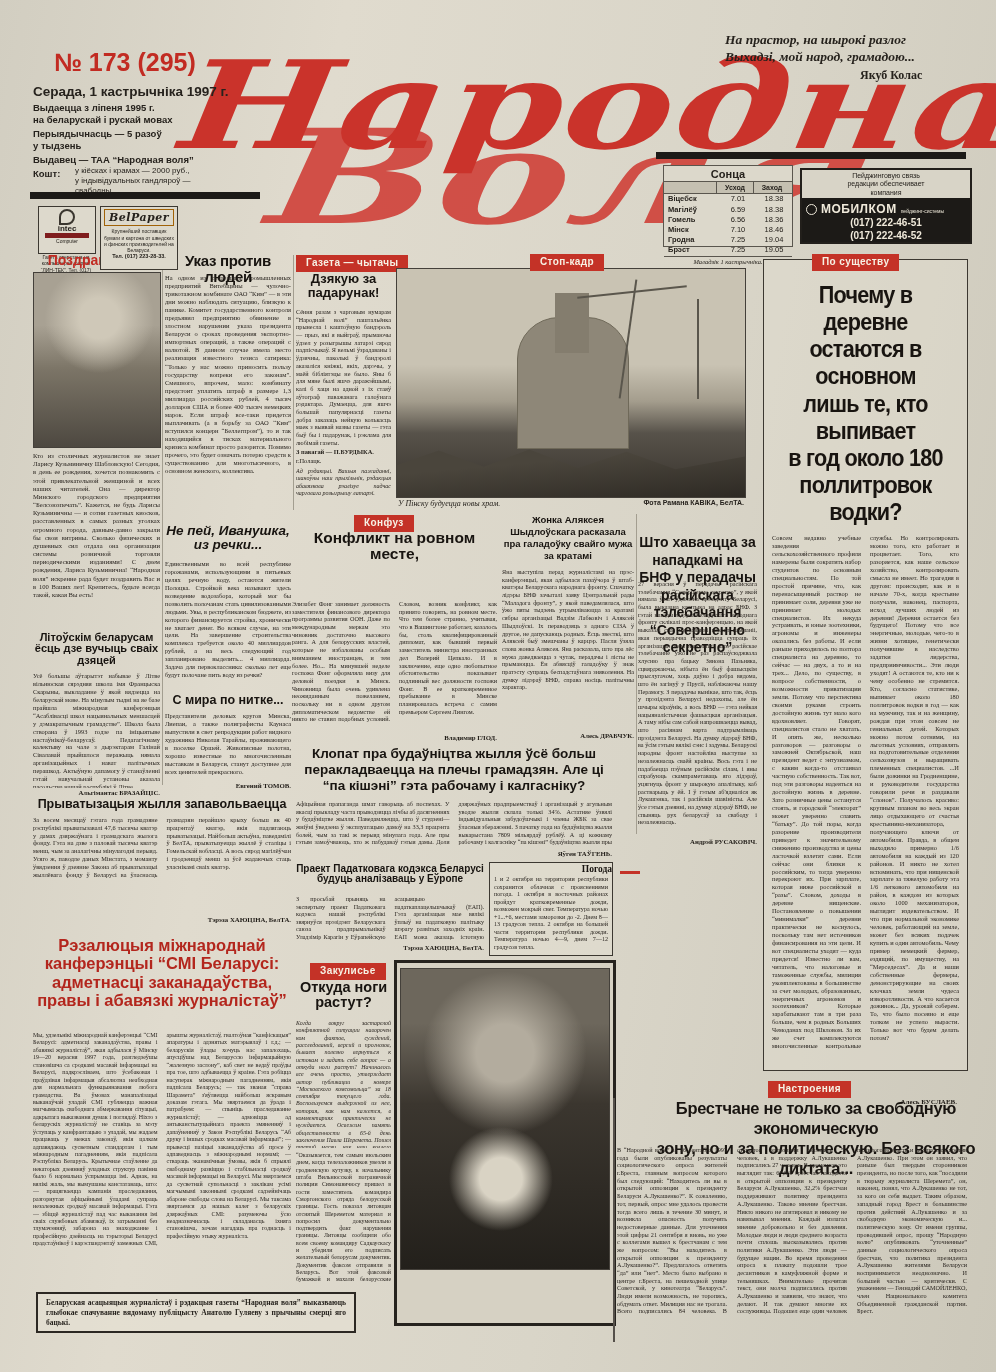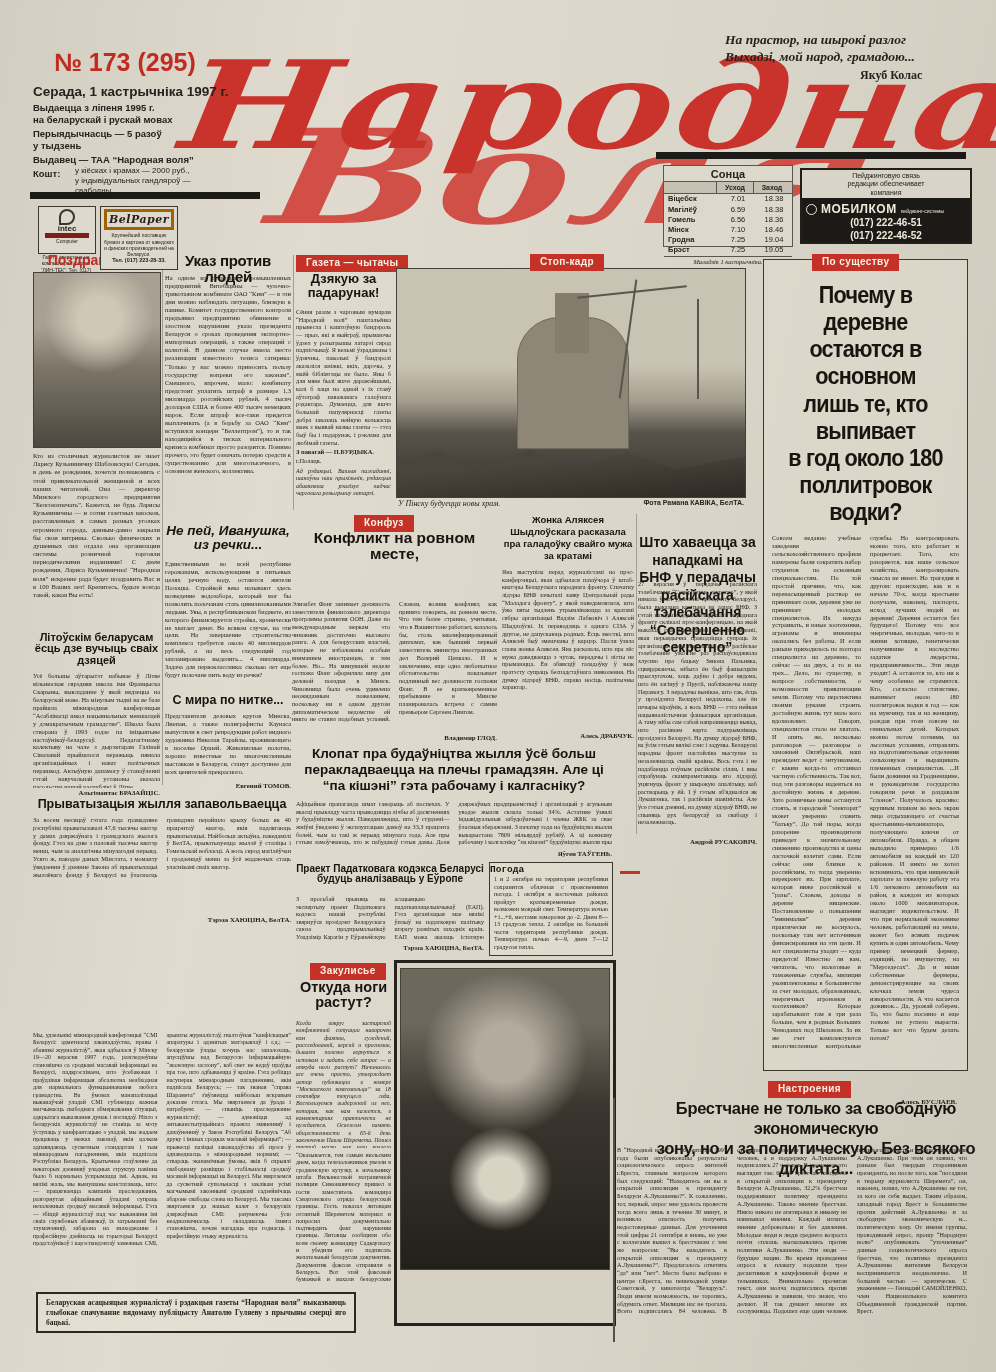--- a/index.html
+++ b/index.html
@@ -4,21 +4,21 @@
 <style>
   html,body{margin:0;padding:0;background:#8e8b84;}
   #page{position:relative;width:996px;height:1372px;margin:0 auto;overflow:hidden;
         background:linear-gradient(100deg,#d2cec1,#e0dbce 28%,#d9d5c8 62%,#ccc8ba);
         font-family:"Liberation Serif",serif;color:#26221d;}
   .abs{position:absolute;}
   .pre{white-space:pre-line;}
   
   .body-t{font-family:"Liberation Serif",serif;text-align:justify;color:#2a2520;overflow:hidden;line-height:1.24;}
   .h-sans{font-family:"Liberation Sans",sans-serif;font-weight:bold;color:#181410;text-align:center;line-height:1.04;}
-  .h-serif{font-family:Liberation Mono, monospace;font-weight:bold;color:#181410;text-align:left;line-height:1.05;}
+  .h-serif{font-family:Liberation Serif, serif;font-weight:bold;color:#181410;text-align:right;line-height:1.05;}
   .sig{font-weight:bold;text-align:right;font-family:"Liberation Serif",serif;color:#211d18;}
   .red-label{display:inline-block;background:#c43227;color:#f6f1e4;font:bold 10px/1.35 "Liberation Sans",sans-serif;padding:1px 10px 2px;letter-spacing:.4px;}
   .red-text{color:#c22b22;}
   .cols2{column-count:2;column-gap:9px;}
   .cols3{column-count:3;column-gap:10px;}
   .bar{background:#1c1a17;}
   .photo{border:1px solid #44403a;}
   .boxed{border:1.5px solid #3c3831;}
   
   .mast{font-family:"DejaVu Serif",serif;font-style:italic;font-weight:bold;color:#ca332b;transform-origin:left top;line-height:1;}
@@ -55,21 +55,21 @@
   <div class="abs bar" style="left:30px;top:192px;width:230px;height:7px;z-index:3;"></div>
 
   <div class="abs adbox" style="left:38px;top:206px;width:56px;height:46px;z-index:3;overflow:hidden;">
     <div style="width:12px;height:12px;border:2px solid #3a362f;border-radius:50% 50% 50% 0;margin:2px auto 0;"></div>
     <div style="font:bold 8px/1 'Liberation Sans',sans-serif;text-align:center;border-bottom:5px solid #7f1d1d;margin:0 6px;">intec</div>
     <div style="font:5px/1.4 'Liberation Sans',sans-serif;text-align:center;">Computer</div>
   </div>
   <div class="abs" style="left:36px;top:254px;width:60px;font:5px/1.25 'Liberation Sans',sans-serif;text-align:center;"><span>Газета сверстана на компьютерах фирмы “ЛИН-ТЕК”.</span> <span>Тел. (017) 225-28-33.</span></div>
 
   <div class="abs adbox" style="left:100px;top:206px;width:76px;height:62px;z-index:3;overflow:hidden;">
-    <div style="font:bold italic 11px/1.4 'DejaVu Serif',serif;text-align:center;border:3px solid #a16207;margin:2px 3px;letter-spacing:.5px;">BelPaper</div>
+    <div style="font:bold italic 11px/1.4 'DejaVu Serif',serif;text-align:center;border:1px solid #a16207;margin:2px 3px;letter-spacing:.5px;">BelPaper</div>
     <div style="font:5px/1.25 'Liberation Sans',sans-serif;text-align:center;padding:0 3px;">Крупнейший поставщик бумаги и картона от шведских и финских производителей на Беларуси.</div>
     <div style="font:bold 5.5px/1.4 'Liberation Sans',sans-serif;text-align:center;">Тел. (017) 223-28-33.</div>
   </div>
 
   <div class="abs pre" style="left:725px;top:32px;width:245px;font:bold italic 13.5px/1.25 'Liberation Serif',serif;z-index:3;">На прастор, на шырокі разлог
 Выхадзі, мой народ, грамадою...</div>
   <div class="abs" style="left:860px;top:68px;font:bold 12px/1.2 'Liberation Serif',serif;z-index:3;">Якуб Колас</div>
   <div class="abs bar" style="left:656px;top:152px;width:310px;height:7px;z-index:3;"></div>
 
   <div class="abs sun" style="left:663px;top:165px;width:128px;height:80px;z-index:3;">
@@ -187,20 +187,21 @@
   </div>
 
   <div class="abs h-sans" style="left:296px;top:746px;width:316px;font-size:13.5px;line-height:1.2;">Клопат пра будаўніцтва жылля ўсё больш перакладваецца на плечы грамадзян. Але ці “па кішэні” гэта рабочаму і калгасніку?</div>
   <div class="abs body-t cols2" style="left:296px;top:800px;width:316px;height:52px;font-size:6.2px;">Афіцыйная прапаганда шмат гаворыць аб поспехах. У якасці прыкладу часта прыводзяцца лічбы аб дасягненнях у будаўніцтве жылля. Паведамляецца, што ў студзені—жніўні ўведзена ў эксплуатацыю дамоў на 33,3 працэнта болей, чым за такі ж перыяд мінулага года. Але пры гэтым замоўчваюць, хто ж пабудаваў гэтыя дамы. Доля дзяржаўных прадпрыемстваў і арганізацый у агульным уводзе жылля склала толькі 34%. Астатняе ўзвялі індывідуальныя забудоўшчыкі і члены ЖБК за свае ўласныя зберажэнні. З пачатку года на будаўніцтва жылля выкарыстана 7809 мільярдаў рублёў. А ці кожнаму рабочаму і калгасніку “па кішэні” будаўніцтва жылля пры іх мізэрных заробках? Вось пра што варта думаць, а не трубіць аб поспехах.</div>
   <div class="abs sig" style="left:486px;top:850px;width:126px;font-size:6.8px;">Яўген ТАЎГЕНЬ.</div>
 
   <div class="abs h-sans" style="left:33px;top:798px;width:258px;font-size:12.5px;">Прыватызацыя жылля запавольваецца</div>
   <div class="abs body-t cols2" style="left:33px;top:816px;width:258px;height:100px;font-size:6.3px;">За восем месяцаў гэтага года грамадзяне рэспублікі прыватызавалі 47,6 тысячы кватэр у дамах дзяржаўнага і грамадскага жылога фонду. Гэта на дзве з паловай тысячы кватэр менш, чым за аналагічны мінулагодні перыяд. Усяго ж, паводле даных Мінстата, з моманту ўвядзення ў дзеянне Закона аб прыватызацыі жыллёвага фонду ў Беларусі ва ўласнасць грамадзян перайшло крыху больш як 40 працэнтаў кватэр, якія падлягаюць прыватызацыі. Найбольш актыўна, паведамілі ў БелТА, прыватызуецца жыллё ў сталіцы і Гомельскай вобласці. А вось сярод магілёўчан і гродзенцаў менш за ўсё жадаючых стаць уласнікамі сваіх кватэр.</div>
   <div class="abs sig" style="left:160px;top:916px;width:131px;font-size:6.8px;">Тэрэза ХАЮЦІНА, БелТА.</div>
 
+  <div class="abs h-sans red-text" style="left:34px;top:936px;width:256px;font-size:16.5px;line-height:1.12;color:#b3261d;">Рэзалюцыя міжнароднай канферэнцыі “СМІ Беларусі: адметнасці заканадаўства, правы і абавязкі журналістаў”</div>
   <div class="abs body-t cols2" style="left:33px;top:1032px;width:258px;height:252px;font-size:6px;">Мы, удзельнікі міжнароднай канферэнцыі “СМІ Беларусі: адметнасці заканадаўства, правы і абавязкі журналістаў”, якая адбылася ў Мінску 19—20 верасня 1997 года, разгледзеўшы становішча са сродкамі масавай інфармацыі на Беларусі, падкрэсліваем, што ўсебаковая і праўдзівая інфармацыя абсалютна неабходная для нармальнага функцыянавання любога грамадства. Ва ўмовах манапалізацыі выканаўчай уладай СМІ губляецца важная магчымасць свабоднага абмеркавання сітуацыі, адкрытага выказвання думак і поглядаў. Ніхто з беларускіх журналістаў не ставіць за мэту ўступаць у канфрантацыю з уладай, мы жадаем працаваць у межах законаў, якія цалкам адпавядаюць сусветным стандартам і тым міжнародным пагадненням, якія падпісала Рэспубліка Беларусь. Крытычнае стаўленне да некаторых дзеянняў уладных структур павінна было б нармальна ўспрымацца імі. Аднак, на вялікі жаль, мы вымушаны канстатаваць, што: — працягваецца кампанія праследавання, разгорнутая афіцыйнымі ўладамі супраць незалежных сродкаў масавай інфармацыі. Гэта — збіццё журналістаў пад час выканання імі сваіх службовых абавязкаў, іх затрыманні без тлумачэнняў, забарона на знаходжанне і прафесійную дзейнасць на тэрыторыі Беларусі прадстаўнікоў і карэспандэнтаў замежных СМІ, арышты журналістаў, гвалтоўная “канфіскацыя” апаратуры і адзнятых матэрыялаў і г.д.; — беларускія ўлады хочуць нас запалохаць, апусціўшы над Беларуссю інфармацыйную “жалезную заслону”, каб свет не ведаў праўды пра тое, што адбываецца ў краіне. Гэта робіцца насуперак міжнародным пагадненням, якія падпісала Беларусь; — так званая “справа Шарамета” з'яўляецца найбольш яскравым доказам гэтага. Мы звяртаемся да ўрада і патрабуем: — спыніць праследаванне журналістаў; — адмовіцца ад антыканстытуцыйнага праекта змяненняў і дапаўненняў у Закон Рэспублікі Беларусь “Аб друку і іншых сродках масавай інфармацыі”; — прывесці пазіцыі заканадаўства аб прэсе ў адпаведнасць з міжнароднымі нормамі; — ствараць эканамічныя ўмовы, якія б спрыялі свабоднаму развіццю і стабільнасці сродкаў масавай інфармацыі на Беларусі. Мы звяртаемся да сусветнай супольнасці з заклікам усімі магчымымі законнымі сродкамі садзейнічаць абароне свабоды слова на Беларусі. Мы таксама звяртаемся да нашых калег з беларускіх дзяржаўных СМІ: разумеючы ўсю неадназначнасць і складанасць іхняга становішча, хочам нагадаць пра годнасць і прафесійную этыку журналіста.</div>
 
   <div class="abs h-sans" style="left:296px;top:864px;width:188px;font-size:10px;">Праект Падатковага кодэкса Беларусі будуць аналізаваць у Еўропе</div>
   <div class="abs body-t cols2" style="left:296px;top:896px;width:188px;height:50px;font-size:6.1px;">З просьбай прыняць на экспертызу праект Падатковага кодэкса нашай рэспублікі звярнуўся прэзідэнт Беларускага саюза прадпрымальнікаў Уладзімір Карагін у Еўрапейскую асацыяцыю падаткаплацельшчыкаў (ЕАП). Гэта арганізацыя мае вялікі ўплыў на падатковую палітыку шэрагу развітых заходніх краін. ЕАП можа аказаць істотную дапамогу ў распрацоўцы неабходных дакументаў, асабліва па пытаннях падаткаабкладання малых і сярэдніх прадпрыемстваў.</div>
   <div class="abs sig" style="left:360px;top:944px;width:124px;font-size:6.6px;">Тэрэза ХАЮЦІНА, БелТА.</div>
 
   <div class="abs boxed" style="left:489px;top:862px;width:122px;height:92px;background:rgba(228,223,210,.5);overflow:hidden;">
     <div class="h-serif" style="font-size:9.5px;padding-top:2px;">Погода</div>
     <div class="body-t" style="margin:1px 4px;height:76px;font-size:6.1px;">1 и 2 октября на территории республики сохранится облачная с прояснениями погода. 1 октября в восточных районах пройдут кратковременные дожди, возможен мокрый снег. Температура ночью +1...+6, местами заморозки до -2. Днем 8—13 градусов тепла. 2 октября на большей части территории республики дожди. Температура ночью 4—9, днем 7—12 градусов тепла.</div>
   </div>

